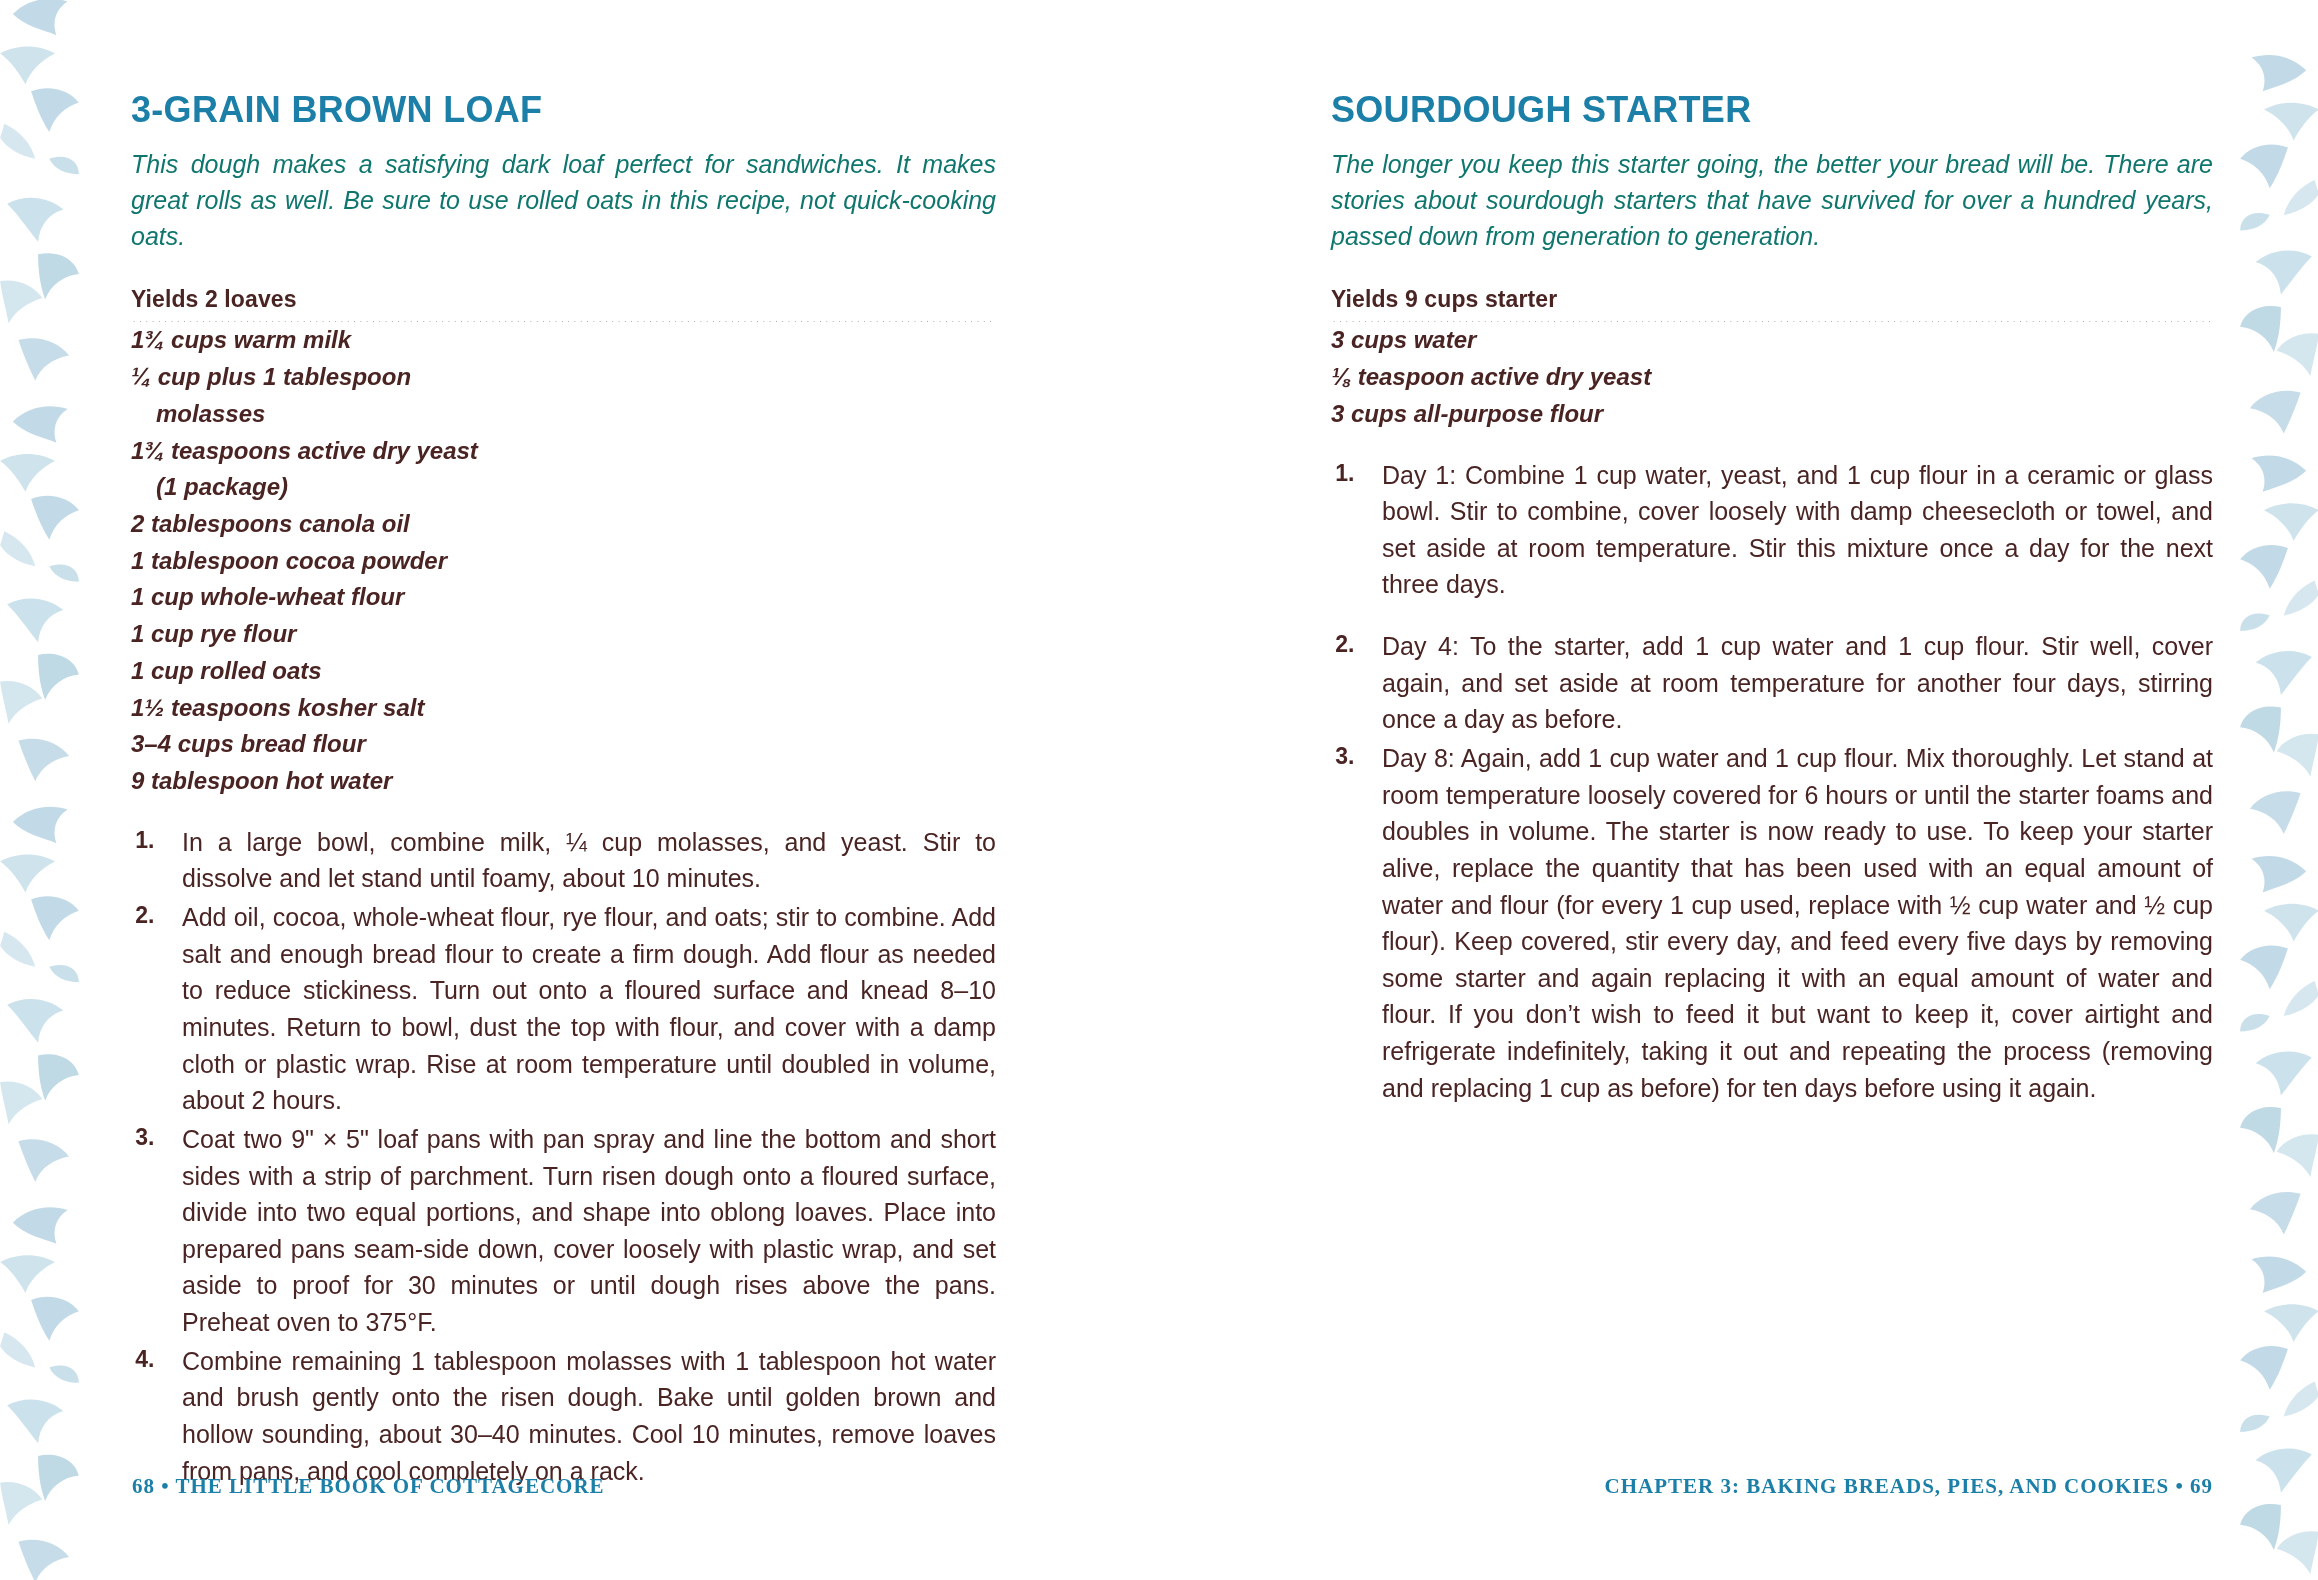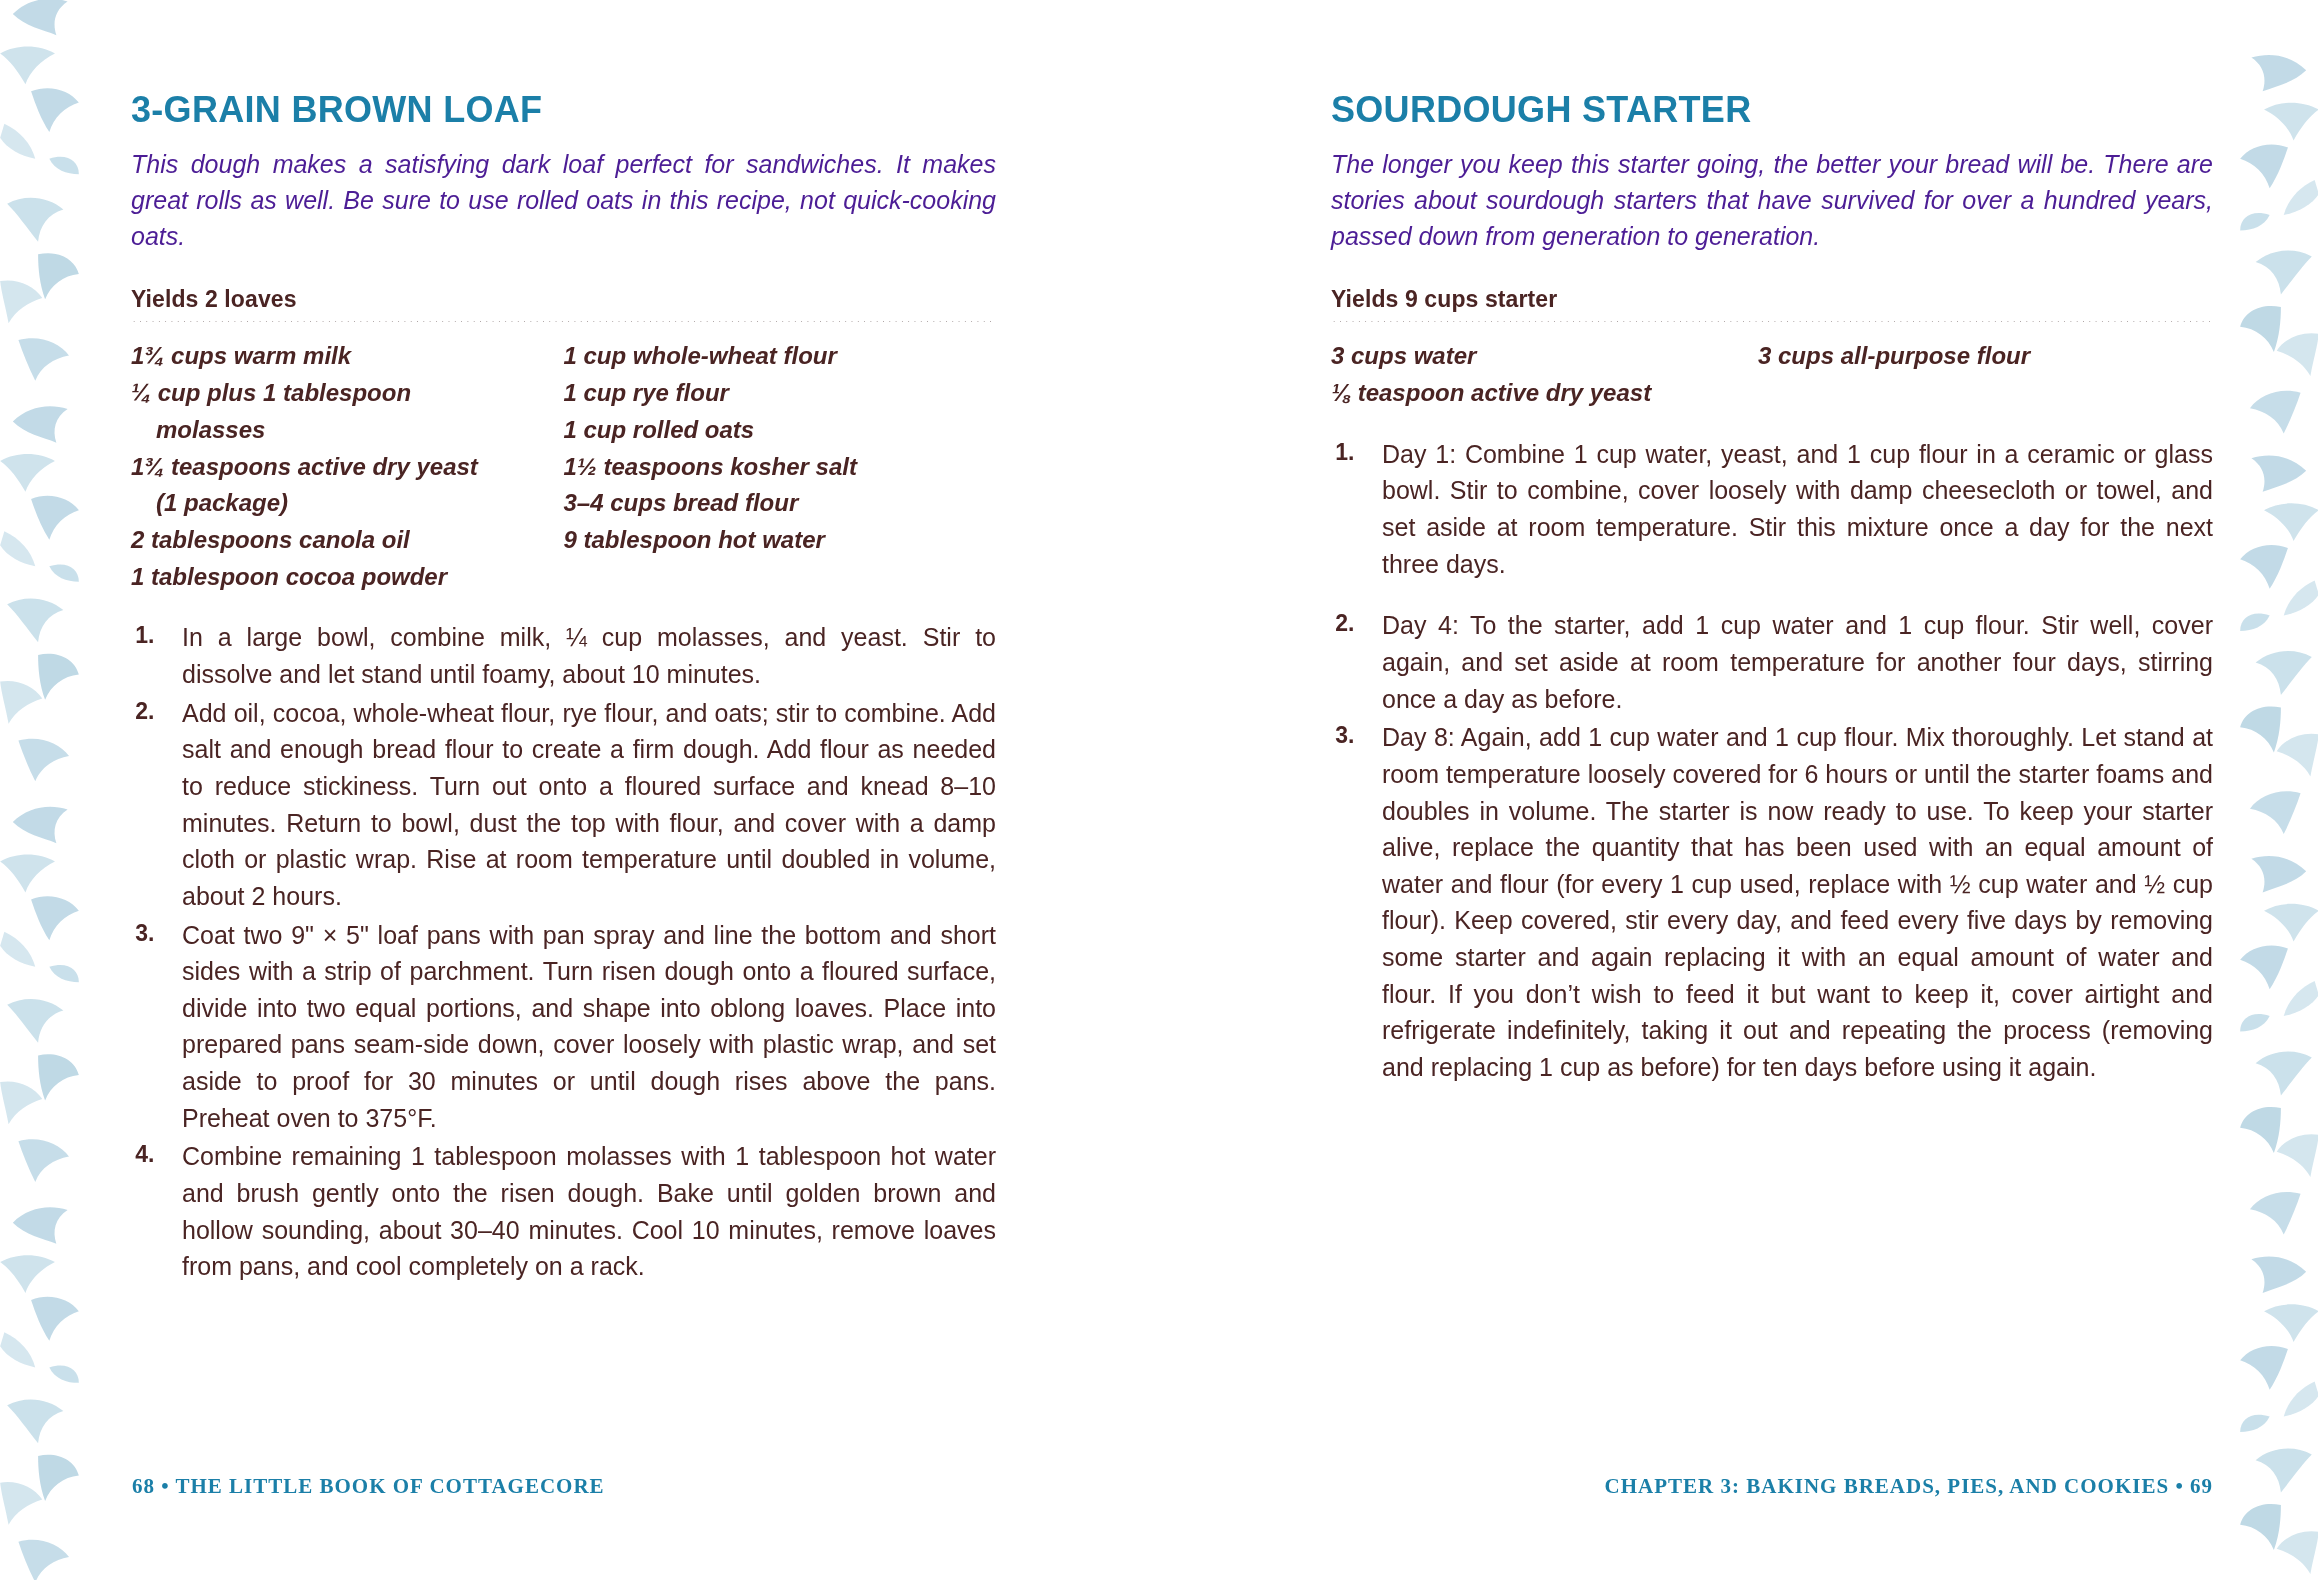--- a/index.html
+++ b/index.html
@@ -51,21 +51,21 @@
     color: #1b7fa8;
     margin: 0 0 16px 0;
     line-height: 1.1;
   }
   .recipe-intro {
     font-style: italic;
     font-size: 25px;
     line-height: 1.44;
     margin: 0;
     text-align: justify;
-    color: #4c1d95;
+    color: #0f766e;
   }
   .page.right .recipe-intro { text-align: justify; }
 
   .yields {
     font-size: 23px;
     font-weight: bold;
     margin: 32px 0 0 0;
     letter-spacing: 0.1px;
   }
   .rule {
@@ -73,21 +73,21 @@
     height: 2.1px;
     background-image: radial-gradient(circle, #7a6a6a 0.6px, transparent 0.8px);
     background-size: 6.3px 2.1px;
     background-repeat: repeat-x;
     background-position: 0 0.7px;
   }
 
   
   .ingredients {
     display: flex;
-    margin-top: 16px;
+    flex-direction: column;
   }
   .ing-col {
     font-size: 24px;
     font-weight: bold;
     font-style: italic;
     line-height: 1.53;
   }
   .page.left  .ing-col.a { width: 433px; }
   .page.left  .ing-col.b { width: 433px; }
   .page.right .ing-col.a { width: 427px; }

